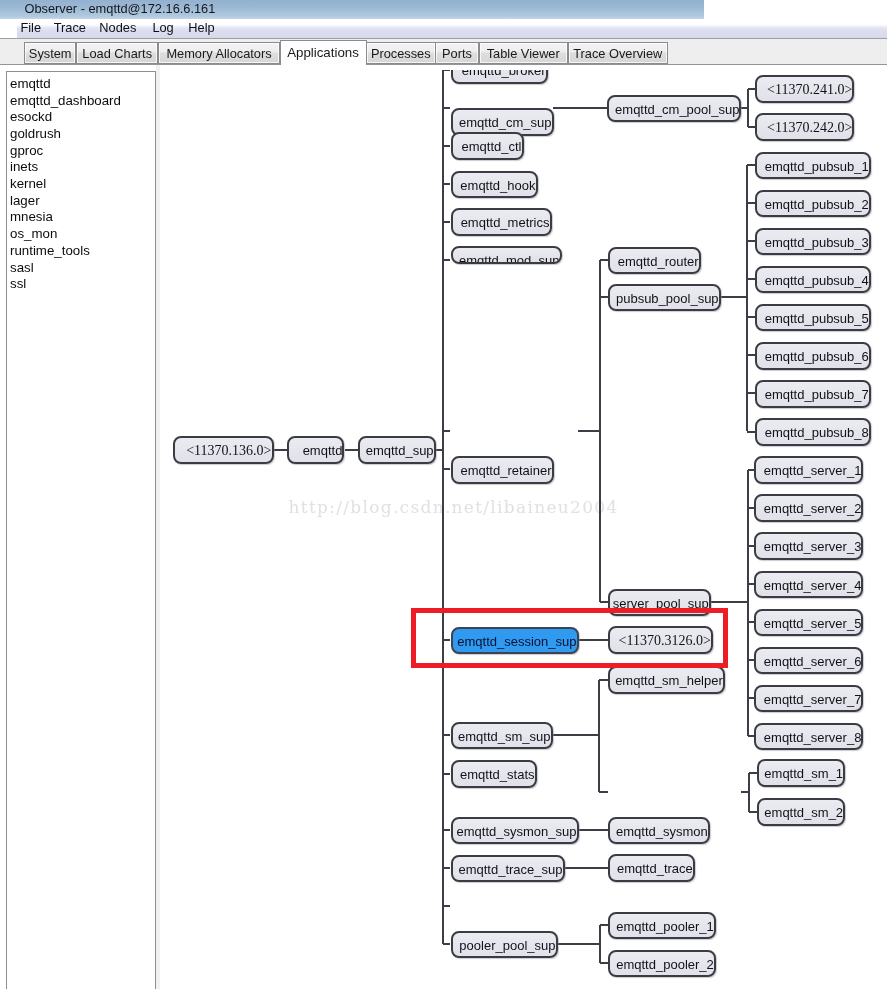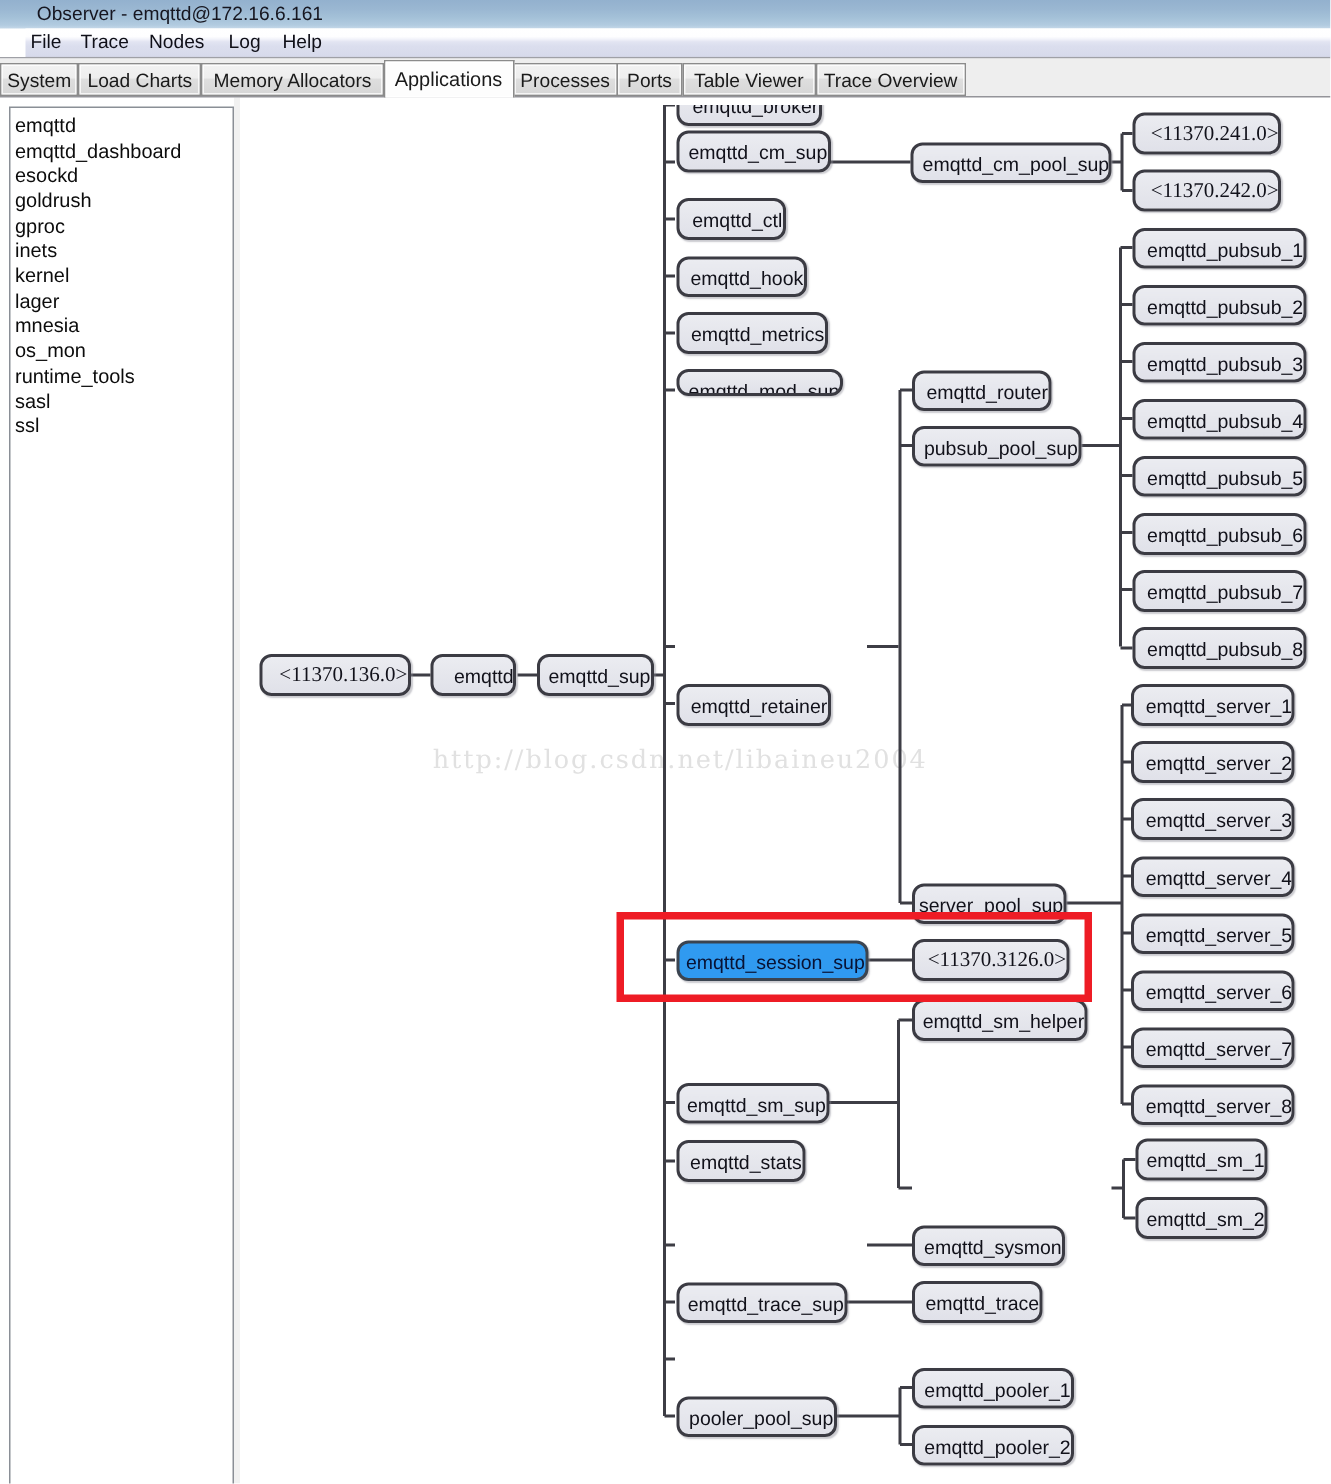--- a/index.html
+++ b/index.html
@@ -1,30 +1,30 @@
 <!DOCTYPE html>
 <html><head>
 <meta charset="utf-8">
 <style>
   html,body{margin:0;padding:0;}
   body{width:887px;height:989px;overflow:hidden;background:#fff;
        font-family:"Liberation Sans",sans-serif;}
   #app{position:relative;width:887px;height:989px;overflow:hidden;}
-  .titlebar{position:absolute;left:0;top:0;width:887px;height:19px;
+  .titlebar{position:absolute;left:0;top:0;width:704px;height:19px;
     background:linear-gradient(to bottom,#93b1ce 0%,#9ab7d2 32%,#a4c1d8 62%,#b2cbe0 88%,#c4d8e8 100%);}
   .titlebar .ttl{position:absolute;left:24.5px;top:0;height:17px;line-height:17px;font-size:12.8px;color:#161620;white-space:nowrap;}
   .menubar{position:absolute;left:17px;top:19px;width:887px;height:19px;
     background:linear-gradient(to bottom,#ffffff 0%,#fefeff 28%,#f4f5fb 36%,#e2e4f2 47%,#dbdeee 62%,#d7daeb 97%,#cccede 100%);text-align:center;}
   .menubar .mi{position:absolute;top:1.3px;height:15px;line-height:15px;font-size:12.8px;color:#0f0f18;white-space:nowrap;}
   .tabsep{position:absolute;left:0;top:37.8px;width:887px;height:1.2px;background:#9fa0a6;}
   .tabstrip{position:absolute;left:0;top:39px;width:887px;height:25.4px;background:#eeeeee;z-index:2;}
   .tab{position:absolute;top:2.6px;height:22.8px;line-height:22px;
     background:linear-gradient(to bottom,#f2f2f2 0%,#eeeeee 44%,#dedede 50%,#d6d6d6 100%);
     border:1px solid #8b8b8b;font-size:12.8px;color:#1a1a1a;text-align:center;
-    box-sizing:border-box;white-space:nowrap;}
+    box-sizing:border-box;white-space:nowrap;margin-left:24px;}
   .tab:before{content:"";position:absolute;left:0;top:0;right:0;bottom:0;border:1px solid rgba(255,255,255,.75);pointer-events:none;}
   .tab.sel{top:1.2px;height:25px;line-height:23px;background:#fdfdfd;border-color:#8b8b8b;border-bottom:none;z-index:3;font-size:13.3px;}
   .tab.sel:before{border-color:#fff;}
   .tabline{position:absolute;left:0;top:64.0px;width:887px;height:1.2px;background:#949499;z-index:1;}
   .listbox{position:absolute;left:6px;top:70.9px;width:150px;height:925px;background:#fff;
     border:1px solid #8a8f96;box-sizing:border-box;overflow:hidden;}
   .listbox .li{position:absolute;left:3px;font-size:13.3px;color:#0c0c0c;white-space:nowrap;height:17px;line-height:17px;}
   .splitter{position:absolute;left:156px;top:65px;width:4px;height:924px;background:#f1f1f1;}
   .canvas{position:absolute;left:160px;top:65px;width:727px;height:924px;background:#fff;overflow:hidden;}
   .treeclip{position:absolute;left:0;top:5.2px;width:727px;height:918.8px;overflow:hidden;}
@@ -146,29 +146,30 @@
 <div class="seg" style="left:598.5px;top:260.1px;width:2px;height:342.0px"></div>
 <div class="seg" style="left:746.1px;top:164.8px;width:2px;height:266.7px"></div>
 <div class="seg" style="left:747.0px;top:469.5px;width:2px;height:266.7px"></div>
 <div class="seg" style="left:598.3px;top:679.5px;width:2px;height:112.5px"></div>
 <div class="seg" style="left:747.6px;top:772.5px;width:2px;height:39.0px"></div>
 <div class="seg" style="left:599.0px;top:924.9px;width:2px;height:38.0px"></div>
 <div class="nd pid" style="left:172.5px;top:436.2px;width:101px;height:27.5px;line-height:25.6px">&lt;11370.136.0&gt;</div>
 <div class="nd" style="left:287.4px;top:436.2px;width:57px;height:27.5px;line-height:25.6px">emqttd</div>
 <div class="nd" style="left:357.6px;top:436.2px;width:78px;height:27.5px;line-height:25.6px">emqttd_sup</div>
 <div class="nd" style="left:450.5px;top:56.4px;width:97px;height:27.5px;line-height:25.6px">emqttd_broker</div>
-<div class="nd" style="left:450.5px;top:87px;width:103px;height:27.5px;line-height:25.6px">emqttd_cm_sup</div>
+<div class="nd" style="left:450.5px;top:108px;width:103px;height:27.5px;line-height:25.6px">emqttd_cm_sup</div>
 <div class="nd" style="left:450.5px;top:132.2px;width:73px;height:27.5px;line-height:25.6px">emqttd_ctl</div>
 <div class="nd" style="left:450.5px;top:170.6px;width:87px;height:27.5px;line-height:25.6px">emqttd_hook</div>
 <div class="nd" style="left:450.5px;top:208.4px;width:101px;height:27.5px;line-height:25.6px">emqttd_metrics</div>
 <div class="nd" style="left:450.5px;top:246.2px;width:111px;height:18px;line-height:25.6px">emqttd_mod_sup</div>
 <div class="nd" style="left:450.5px;top:456.1px;width:103px;height:27.5px;line-height:25.6px">emqttd_retainer</div>
 <div class="nd sel" style="left:450.5px;top:626.6px;width:128px;height:27.5px;line-height:25.6px">emqttd_session_sup</div>
 <div class="nd" style="left:450.5px;top:721.9px;width:102px;height:27.5px;line-height:25.6px">emqttd_sm_sup</div>
 <div class="nd" style="left:450.5px;top:760.2px;width:86px;height:27.5px;line-height:25.6px">emqttd_stats</div>
+<div class="nd" style="left:450.5px;top:816.8px;width:128px;height:27.5px;line-height:25.6px">emqttd_sysmon_sup</div>
 <div class="nd" style="left:450.5px;top:854.8px;width:114px;height:27.5px;line-height:25.6px">emqttd_trace_sup</div>
 <div class="nd" style="left:450.5px;top:930.8px;width:107px;height:27.5px;line-height:25.6px">pooler_pool_sup</div>
 <div class="nd" style="left:607.4px;top:94.5px;width:134px;height:27.5px;line-height:25.6px">emqttd_cm_pool_sup</div>
 <div class="nd" style="left:607.6px;top:246.8px;width:93px;height:27.5px;line-height:25.6px">emqttd_router</div>
 <div class="nd" style="left:607.6px;top:283.5px;width:113px;height:27.5px;line-height:25.6px">pubsub_pool_sup</div>
 <div class="nd" style="left:607.8px;top:588.8px;width:103px;height:27.5px;line-height:25.6px">server_pool_sup</div>
 <div class="nd pid" style="left:607.8px;top:626.2px;width:105px;height:27.5px;line-height:25.6px">&lt;11370.3126.0&gt;</div>
 <div class="nd" style="left:607.8px;top:666.2px;width:117px;height:27.5px;line-height:25.6px">emqttd_sm_helper</div>
 <div class="nd" style="left:607.8px;top:816.6px;width:102px;height:27.5px;line-height:25.6px">emqttd_sysmon</div>
 <div class="nd" style="left:607.8px;top:854.2px;width:87px;height:27.5px;line-height:25.6px">emqttd_trace</div>

